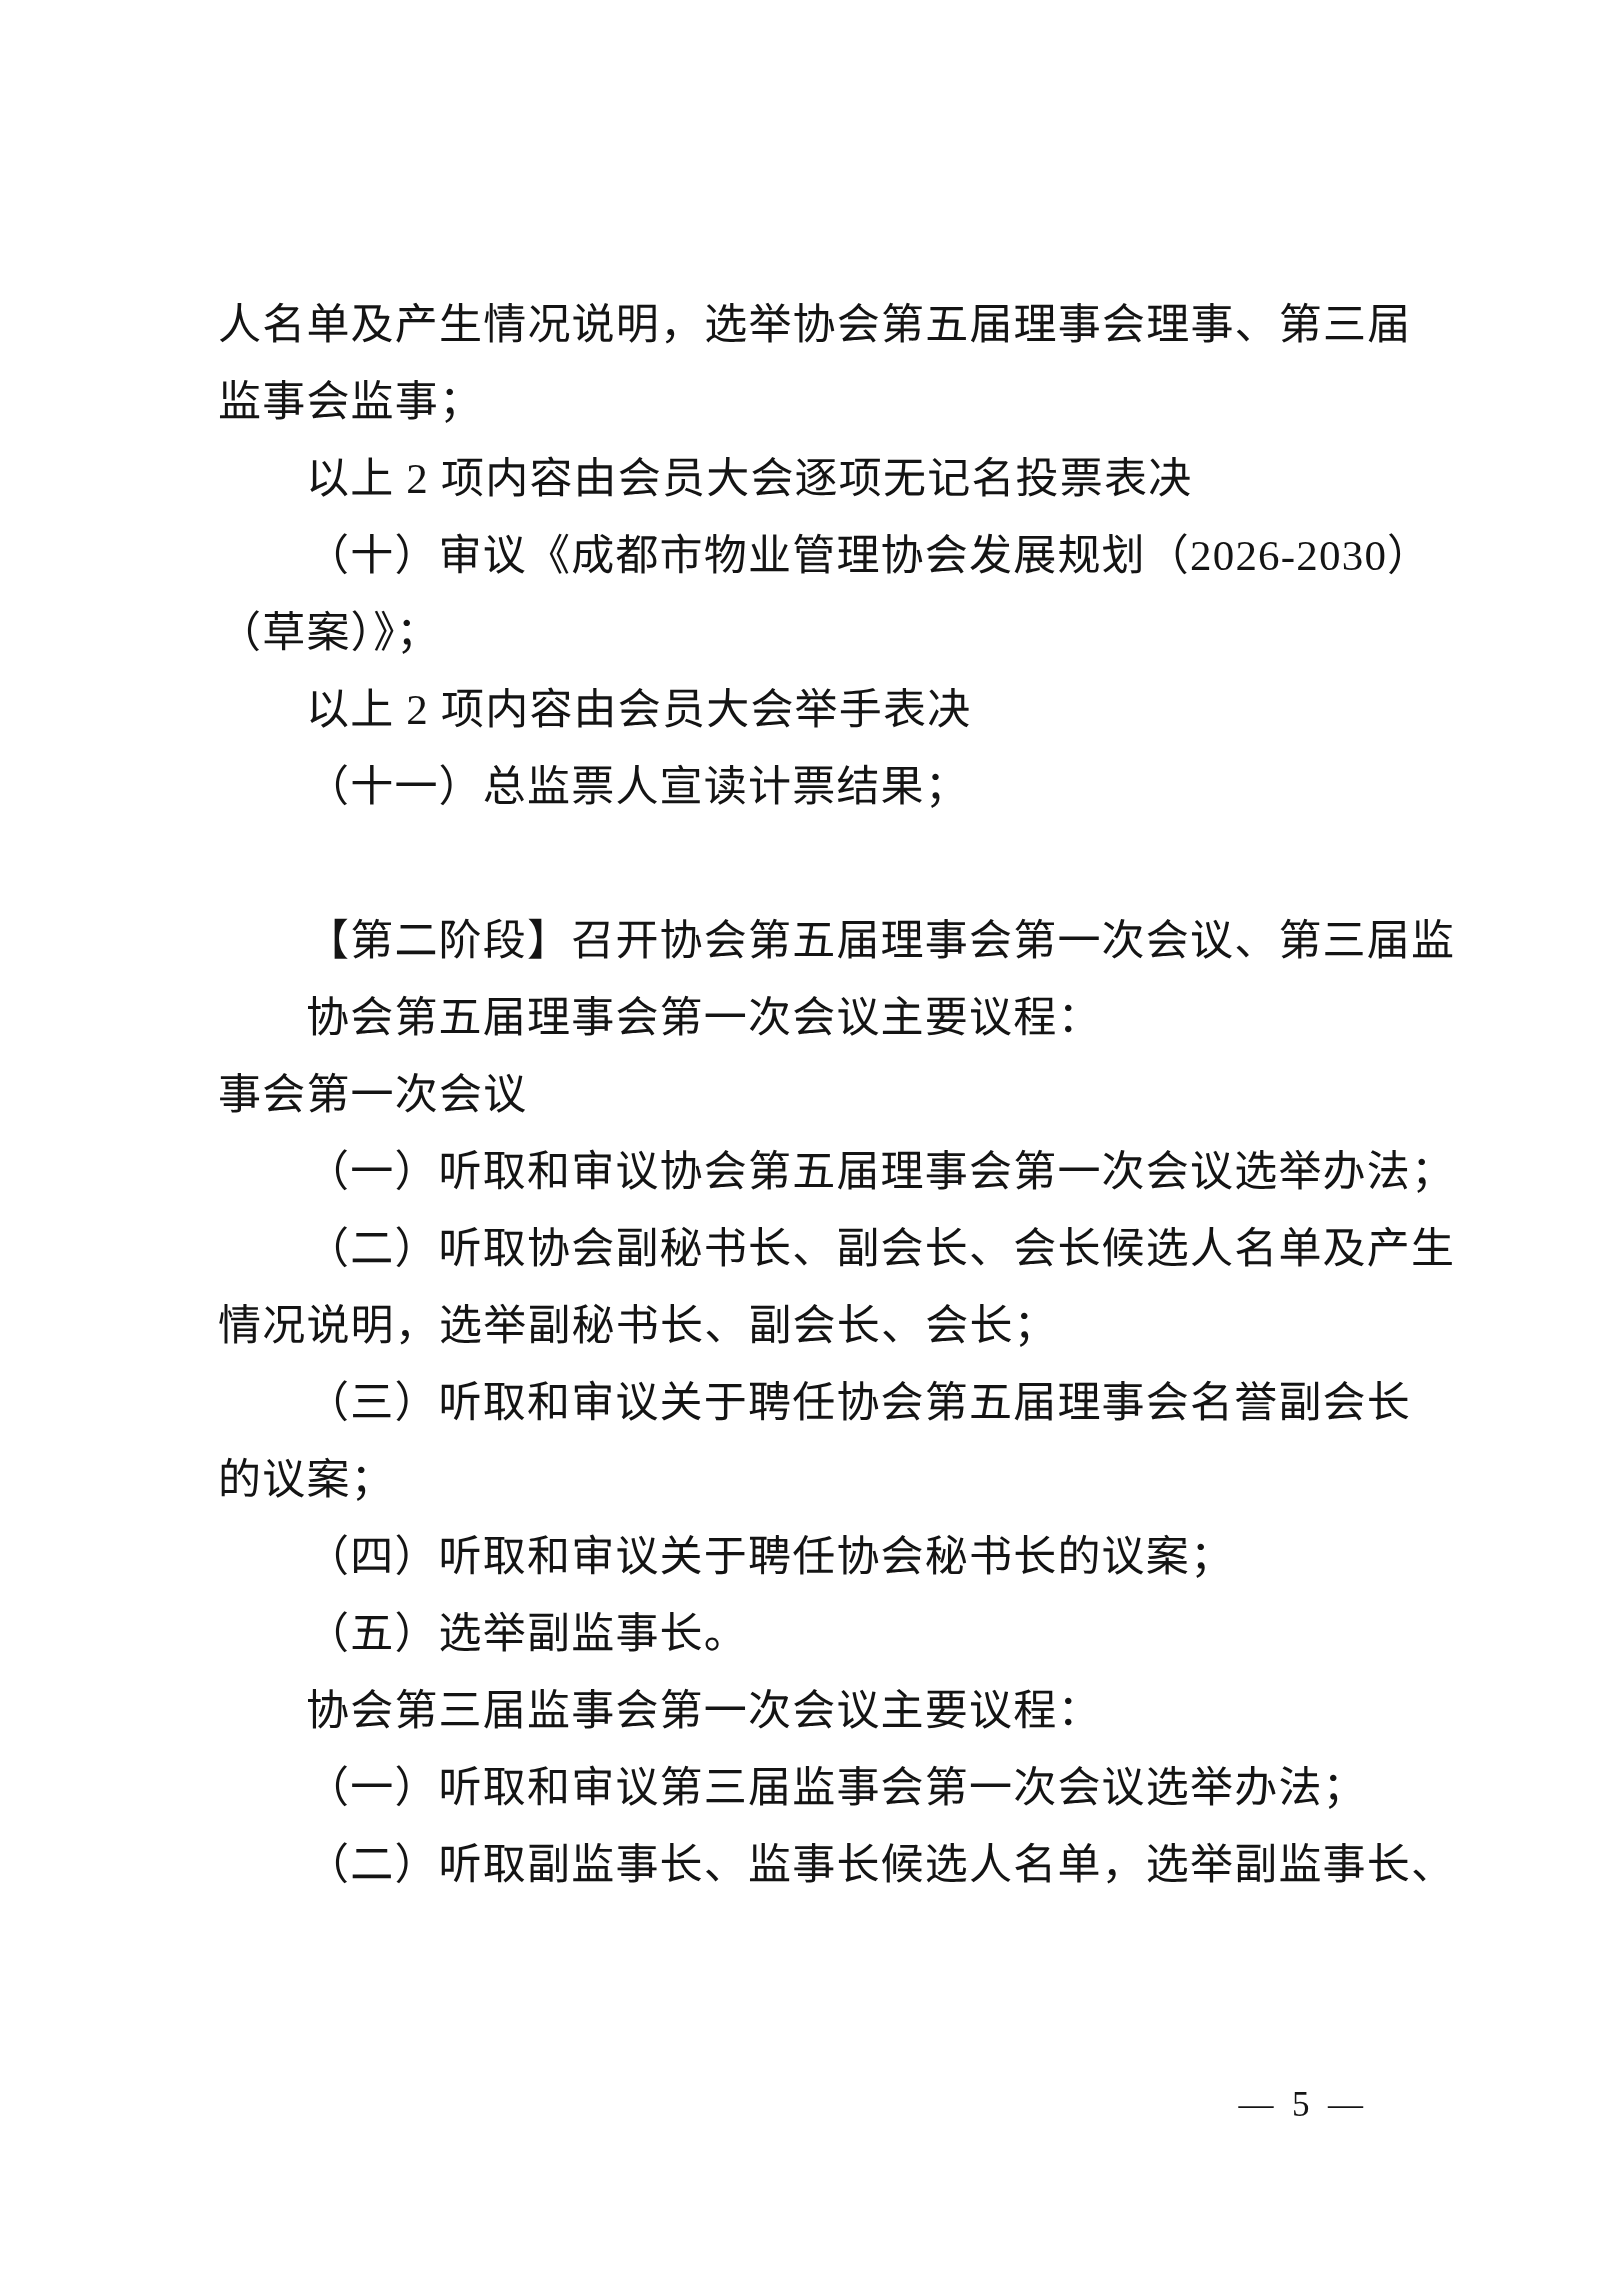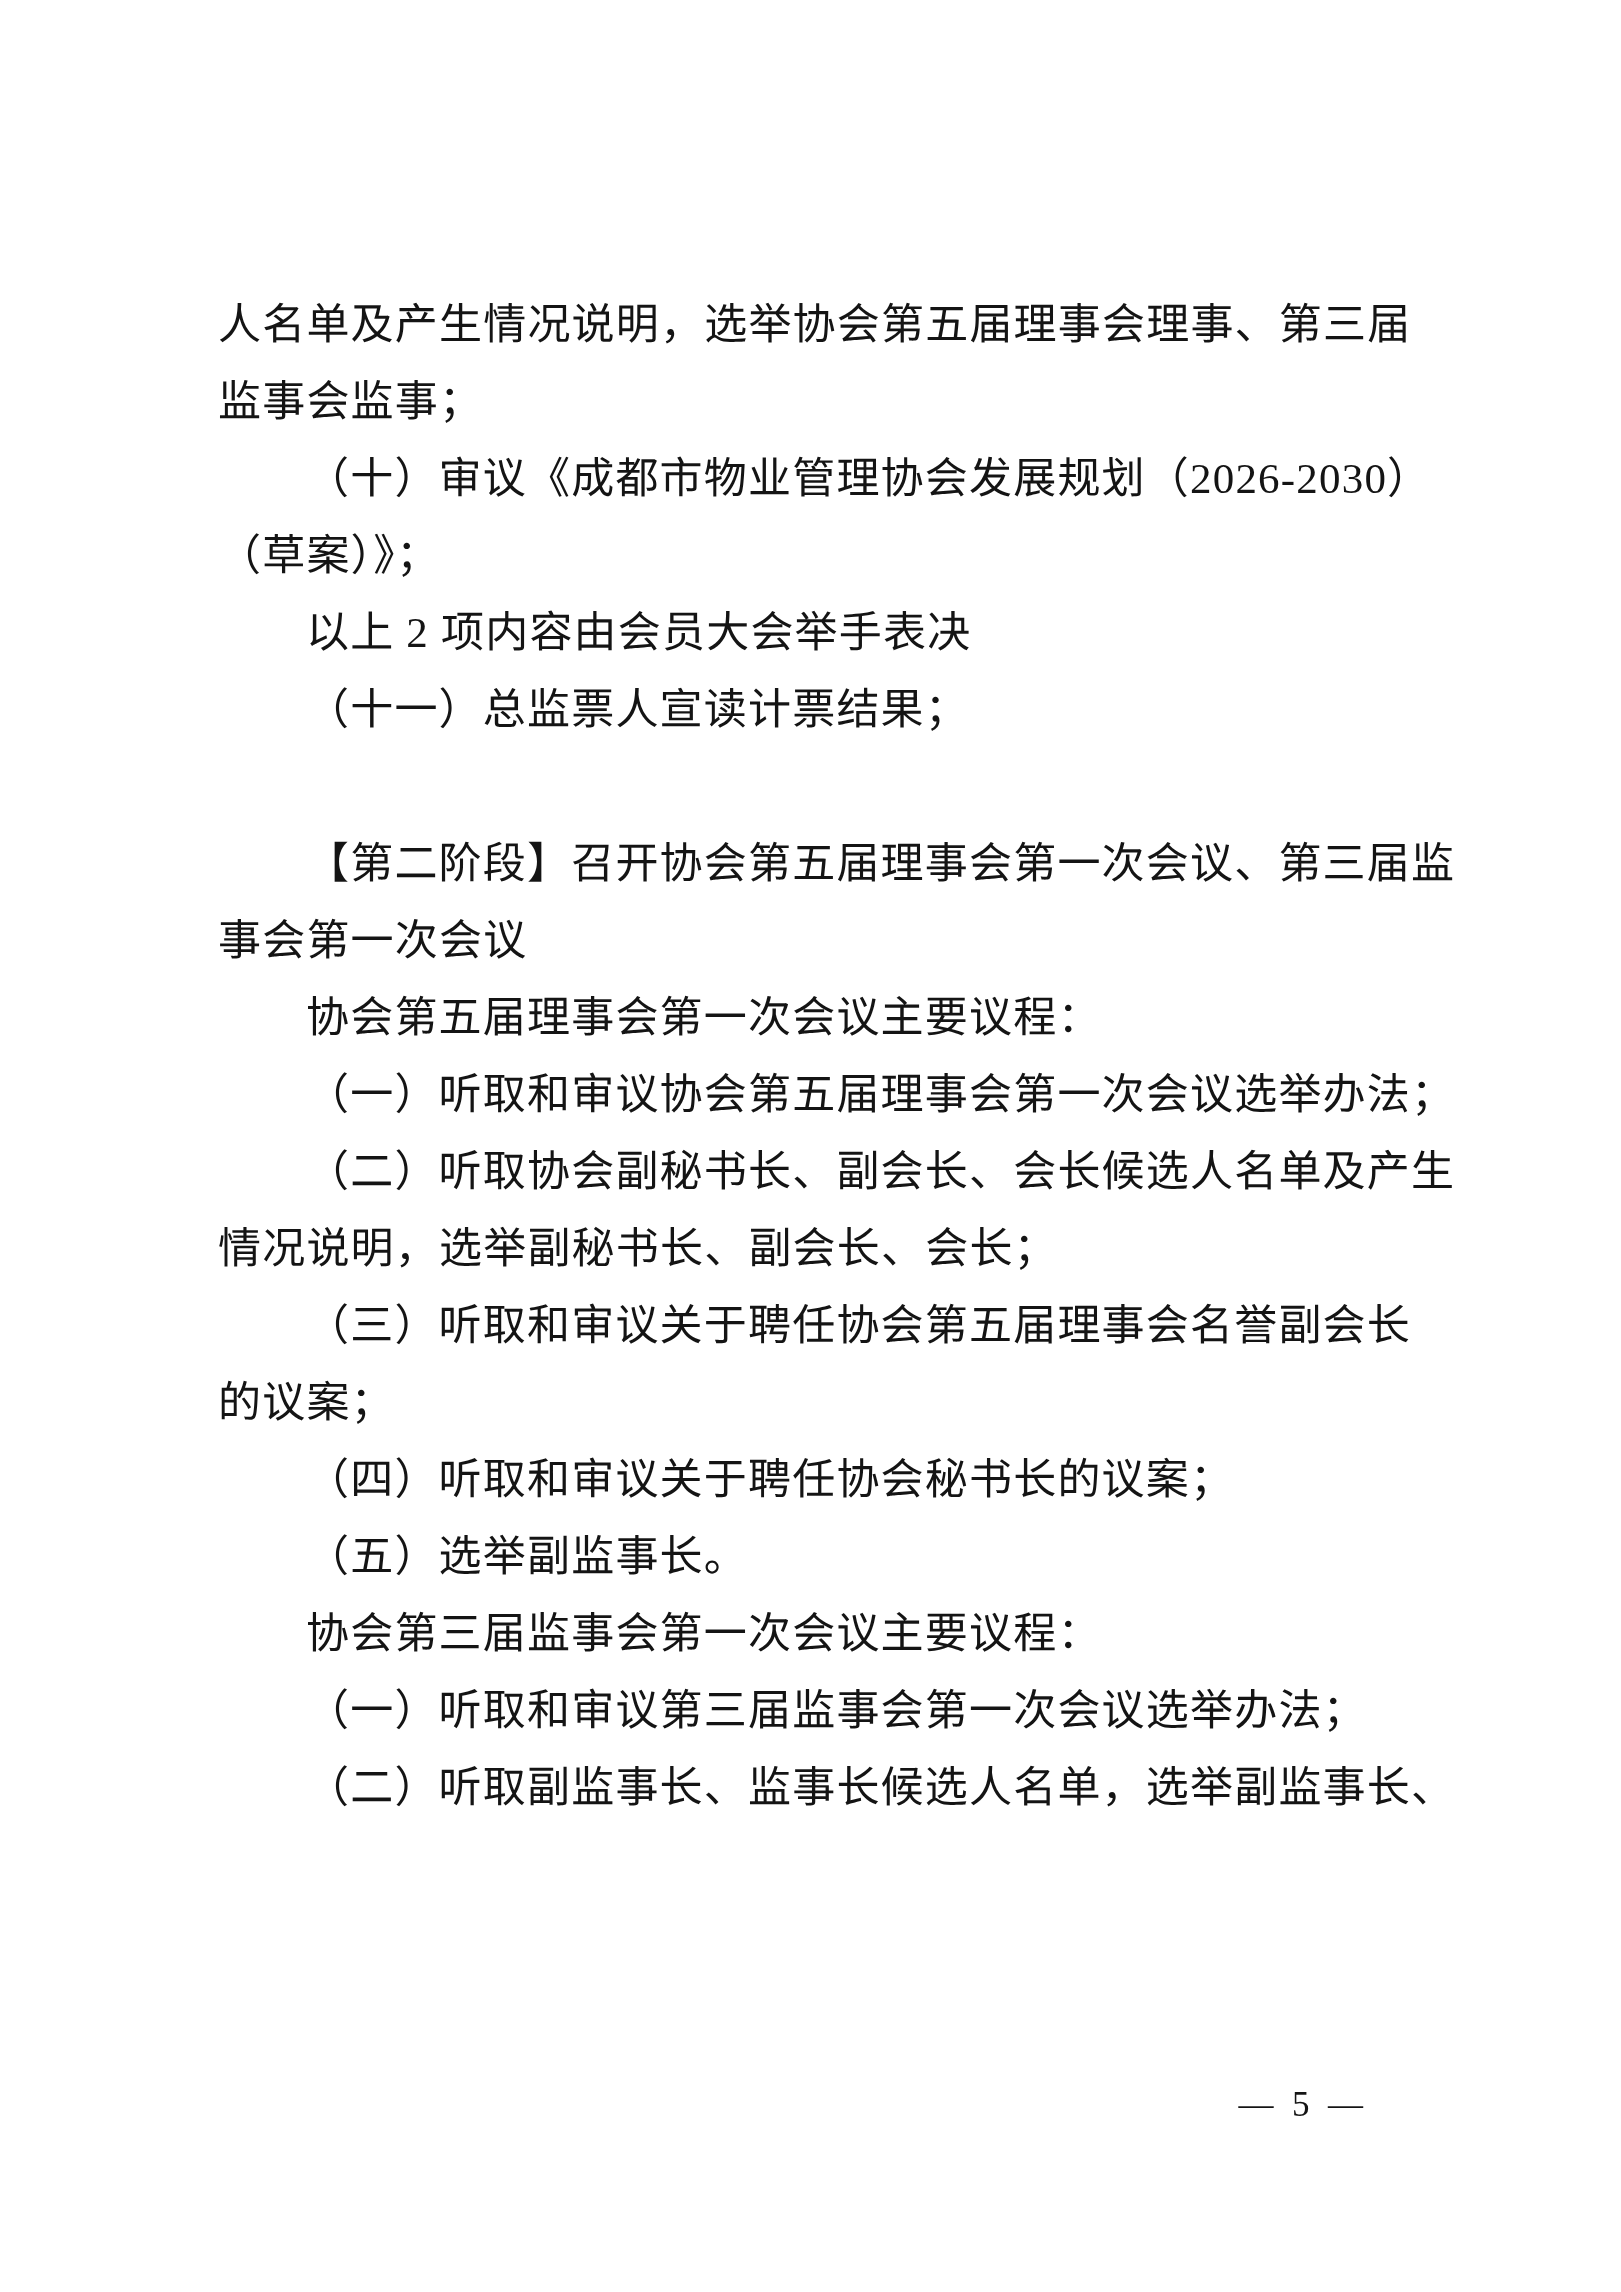--- a/index.html
+++ b/index.html
@@ -46,28 +46,29 @@
     white-space: nowrap;
   }
 </style>
 </head>
 <body>
 
 <div class="page">
   <div class="doc-body" id="doc-body">
       <div class="line">人名单及产生情况说明，选举协会第五届理事会理事、第三届</div>
       <div class="line">监事会监事；</div>
+      <div class="line indent">以上 2 项内容由会员大会逐项无记名投票表决</div>
       <div class="line indent">（十）审议《成都市物业管理协会发展规划（2026-2030）</div>
       <div class="line">（草案）》；</div>
       <div class="line indent">以上 2 项内容由会员大会举手表决</div>
       <div class="line indent">（十一）总监票人宣读计票结果；</div>
       <div class="line"></div>
       <div class="line indent bold">【第二阶段】召开协会第五届理事会第一次会议、第三届监</div>
+      <div class="line indent bold">协会第五届理事会第一次会议主要议程：</div>
       <div class="line bold">事会第一次会议</div>
-      <div class="line indent bold">协会第五届理事会第一次会议主要议程：</div>
       <div class="line indent">（一）听取和审议协会第五届理事会第一次会议选举办法；</div>
       <div class="line indent">（二）听取协会副秘书长、副会长、会长候选人名单及产生</div>
       <div class="line">情况说明，选举副秘书长、副会长、会长；</div>
       <div class="line indent">（三）听取和审议关于聘任协会第五届理事会名誉副会长</div>
       <div class="line">的议案；</div>
       <div class="line indent">（四）听取和审议关于聘任协会秘书长的议案；</div>
       <div class="line indent">（五）选举副监事长。</div>
       <div class="line indent bold">协会第三届监事会第一次会议主要议程：</div>
       <div class="line indent">（一）听取和审议第三届监事会第一次会议选举办法；</div>
       <div class="line indent">（二）听取副监事长、监事长候选人名单，选举副监事长、</div>

